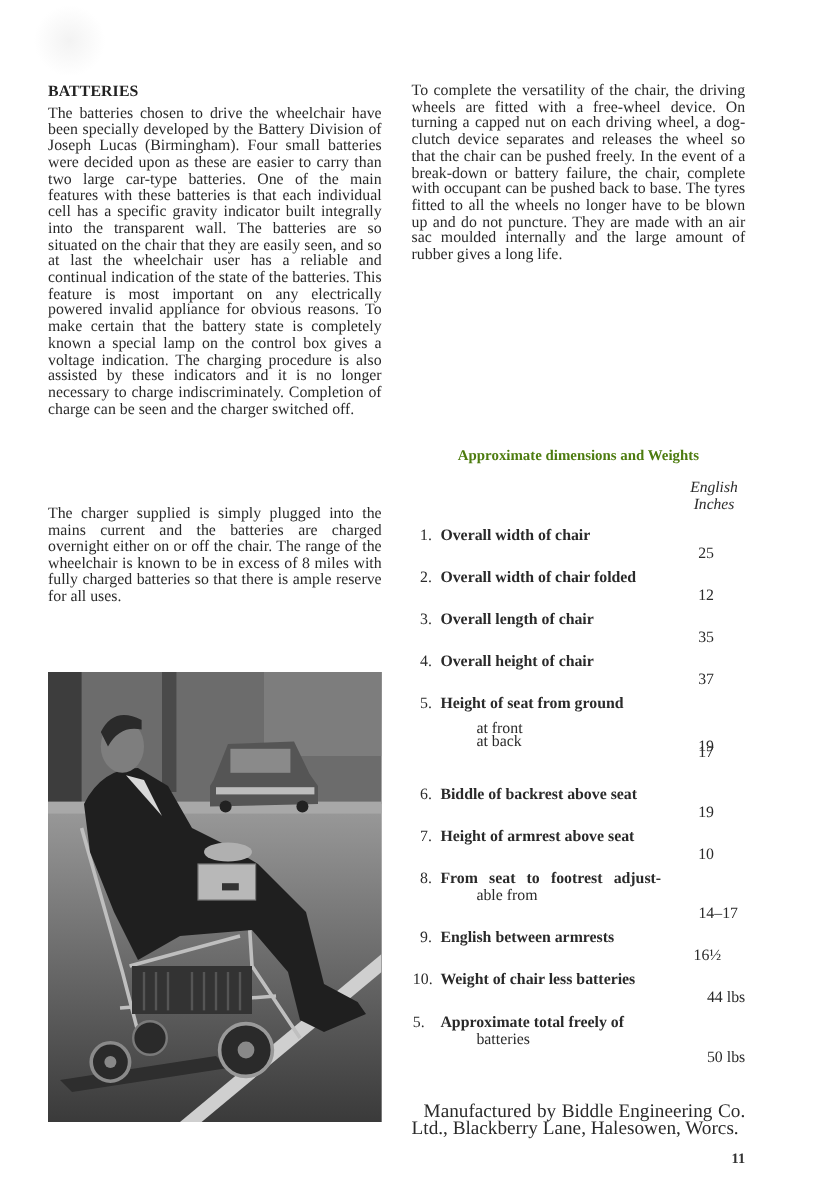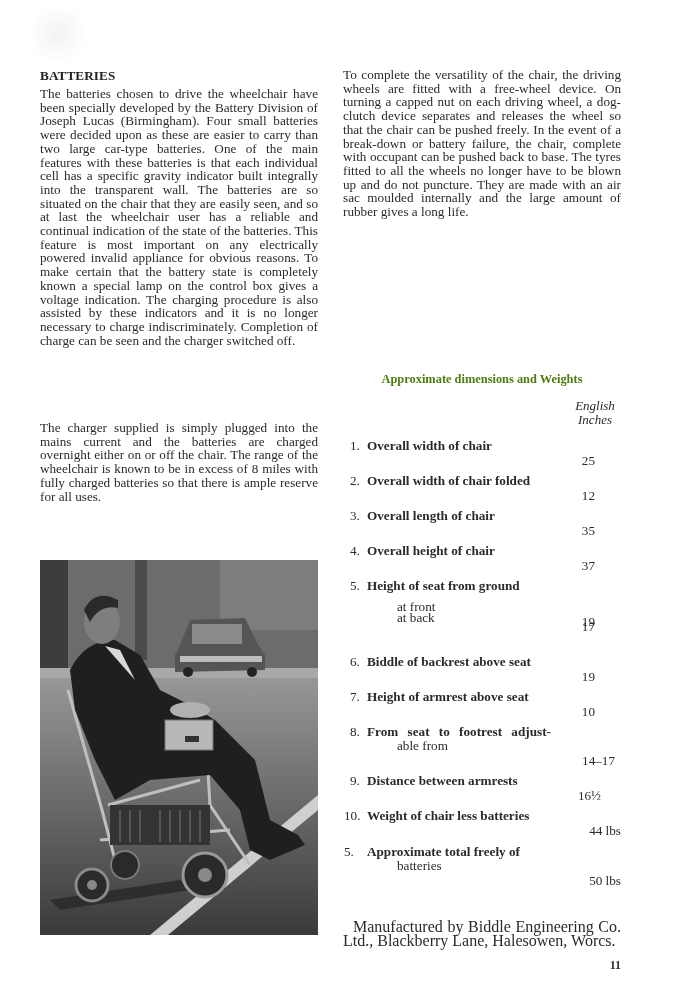--- a/index.html
+++ b/index.html
@@ -202,21 +202,21 @@
   <span class="spec-value" style="right:30px">10</span>
 </div>
 <div class="spec-row" style="top:725px; height:30px">
   <span class="spec-num">8.</span>
   <span class="spec-label" style="word-spacing:6px">From seat to footrest adjust-</span>
   <span class="spec-sub" style="top:14px">able from</span>
   <span class="spec-value" style="top:14px; right:10px">14–17</span>
 </div>
 <div class="spec-row" style="top:774px">
   <span class="spec-num">9.</span>
-  <span class="spec-label">Distance between armrests</span>
+  <span class="spec-label">English between armrests</span>
   <span class="spec-value" style="right:24px">16½</span>
 </div>
 <div class="spec-row" style="top:809px; left:344px; width:281px">
   <span class="spec-num">10.</span>
   <span class="spec-label" style="left:23px">Weight of chair less batteries</span>
   <span class="spec-value" style="right:4px">44 lbs</span>
 </div>
 <div class="spec-row" style="top:845px; left:344px; width:281px; height:30px">
   <span class="spec-num">5.</span>
   <span class="spec-label" style="left:23px">Approximate total freely of</span>

